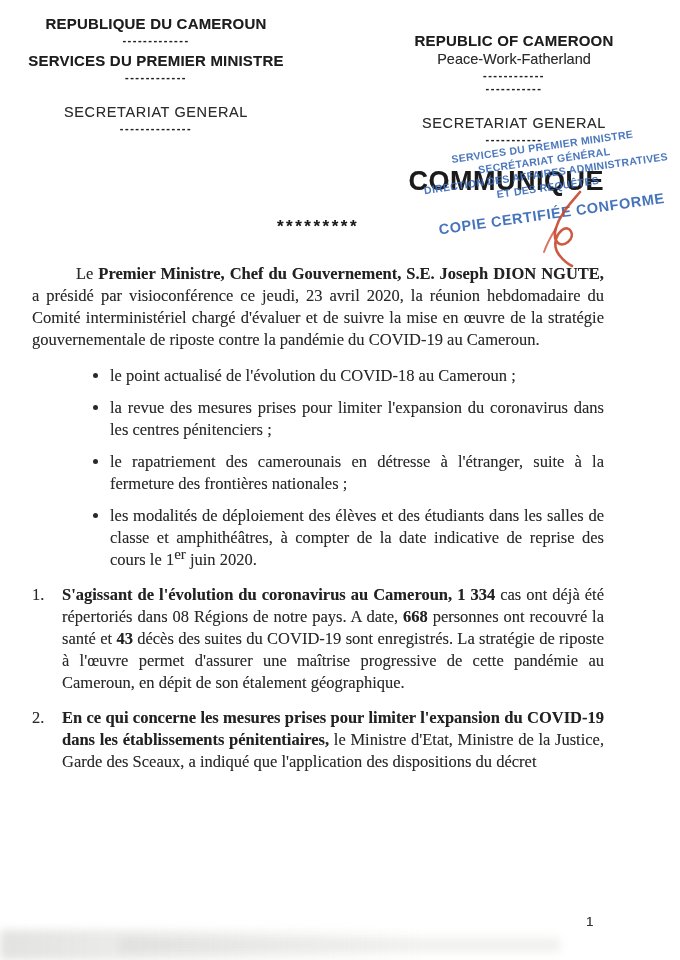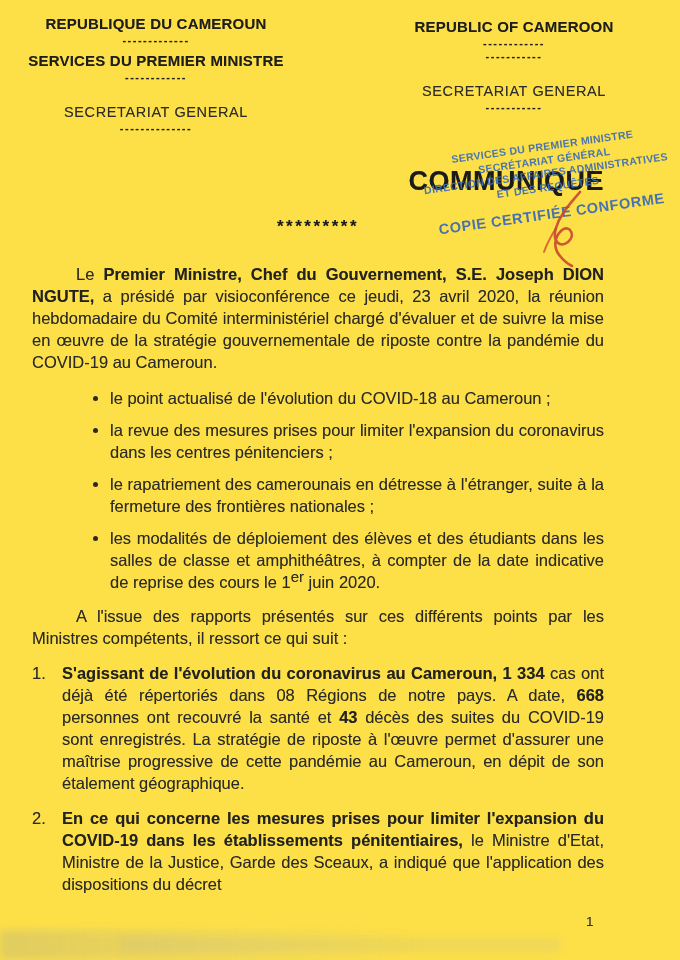--- a/index.html
+++ b/index.html
@@ -1,30 +1,30 @@
 <!DOCTYPE html>
 <html><head>
 <meta charset="utf-8">
 <style>
   html,body{margin:0;padding:0;background:#e8e8e6;}
   .page{
     position:relative;
     width:680px;height:960px;
     margin:0 auto;
-    background:#fde047;
+    background:#ffffff;
     overflow:hidden;
     font-family:"Liberation Sans","DejaVu Sans",sans-serif;
     color:#2a2a2a;
     text-shadow:0 0 .5px rgba(20,20,20,.35);
   }
   
   .header{position:relative;height:142px;}
   .hcol{position:absolute;text-align:center;}
   .hcol.left{left:8px;top:15px;width:296px;}
-  .hcol.right{left:368px;top:18px;width:292px;}
+  .hcol.right{left:368px;top:32px;width:292px;}
   .h-main{font-weight:bold;font-size:15px;letter-spacing:.2px;color:#1d1d1d;}
   .h-sub{font-size:14.5px;margin-top:2px;color:#2c2c2c;}
   .h-sep{font-size:11px;font-weight:bold;letter-spacing:1.5px;line-height:10px;margin-top:3px;color:#222;}
   .h-office{font-weight:bold;font-size:15px;margin-top:7px;letter-spacing:.2px;color:#1d1d1d;}
   .h-sec{font-size:14.5px;margin-top:22px;letter-spacing:.6px;color:#2c2c2c;}
   
   .content{margin:0 76px 0 32px;}
   .doc-title{
     margin-top:24px;text-align:right;
     font-weight:bold;font-size:27px;letter-spacing:.5px;color:#1b1b1b;
@@ -34,21 +34,21 @@
   .stamp{
     position:absolute;left:422px;top:140px;width:250px;
     transform:rotate(-8deg);
     text-align:center;line-height:13.5px;
     pointer-events:none;
   }
   .stamp-line{font-size:10.5px;font-weight:bold;letter-spacing:.3px;text-shadow:none;opacity:.92;}
   .stamp-big{font-size:14.5px;font-weight:bold;letter-spacing:.6px;margin-top:14px;text-shadow:none;opacity:.95;}
   .signature{position:absolute;left:520px;top:188px;pointer-events:none;}
   
-  .body{margin-top:26px;font-size:16.5px;line-height:22px;text-align:justify;}
+  .body{margin-top:26px;font-size:16.5px;line-height:22px;text-align:justify;font-family:Liberation Serif, serif;}
   .p{margin:0;}
   .indent{text-indent:44px;}
   .p + .p{margin-top:12px;}
   .body b{color:#222;}
   ul.topics{margin:14px 0 0 56px;padding-left:22px;}
   ul.topics li{margin-bottom:10px;text-align:justify;}
   .after-list{margin-top:12px;}
   .numitem{display:flex;margin-top:13px;}
   .numitem .num{width:30px;flex:none;}
   .numitem .txt{flex:1;text-align:justify;}
@@ -74,20 +74,21 @@
     <div class="hcol left">
       <div class="h-main">REPUBLIQUE DU CAMEROUN</div>
       <div class="h-sep">-------------</div>
       <div class="h-office">SERVICES DU PREMIER MINISTRE</div>
       <div class="h-sep">------------</div>
       <div class="h-sec">SECRETARIAT GENERAL</div>
       <div class="h-sep">--------------</div>
     </div>
     <div class="hcol right">
       <div class="h-main">REPUBLIC OF CAMEROON</div>
+      <div class="h-sub">Peace-Work-Fatherland</div>
       <div class="h-sep">------------</div>
       <div class="h-sep">-----------</div>
       <div class="h-sec">SECRETARIAT GENERAL</div>
       <div class="h-sep">-----------</div>
     </div>
   </div>
 
   <div class="stamp" id="stamp" style="color: rgb(61, 109, 184);">
     <div class="stamp-line">SERVICES DU PREMIER MINISTRE</div>
     <div class="stamp-line">SECRÉTARIAT GÉNÉRAL</div>
@@ -108,21 +109,20 @@
       <p class="p indent"><span>Le </span><b>Premier Ministre, Chef du Gouvernement, S.E. Joseph DION NGUTE,</b><span> a présidé par visioconférence ce jeudi, 23 avril 2020, la réunion hebdomadaire du Comité interministériel chargé d'évaluer et de suivre la mise en œuvre de la stratégie gouvernementale de riposte contre la pandémie du COVID-19 au Cameroun.</span></p>
 
 
       <ul class="topics">
         <li>le point actualisé de l'évolution du COVID-18 au Cameroun ;</li>
         <li>la revue des mesures prises pour limiter l'expansion du coronavirus dans les centres pénitenciers ;</li>
         <li>le rapatriement des camerounais en détresse à l'étranger, suite à la fermeture des frontières nationales ;</li>
         <li><span>les modalités de déploiement des élèves et des étudiants dans les salles de classe et amphithéâtres, à compter de la date indicative de reprise des cours le 1</span><sup>er</sup><span> juin 2020.</span></li>
       </ul>
 
-      <p class="p indent after-list">A l'issue des rapports présentés sur ces différents points par les Ministres compétents, il ressort ce qui suit :</p>
 
       <div class="numitem">
         <div class="num">1.</div>
         <div class="txt"><b>S'agissant de l'évolution du coronavirus au Cameroun, 1 334</b><span> cas ont déjà été répertoriés dans 08 Régions de notre pays. A date, </span><b>668</b><span> personnes ont recouvré la santé et </span><b>43</b><span> décès des suites du COVID-19 sont enregistrés. La stratégie de riposte à l'œuvre permet d'assurer une maîtrise progressive de cette pandémie au Cameroun, en dépit de son étalement géographique.</span></div>
       </div>
 
       <div class="numitem">
         <div class="num">2.</div>
         <div class="txt"><b>En ce qui concerne les mesures prises pour limiter l'expansion du COVID-19 dans les établissements pénitentiaires,</b><span> le Ministre d'Etat, Ministre de la Justice, Garde des Sceaux, a indiqué que l'application des dispositions du décret</span></div>
       </div>

